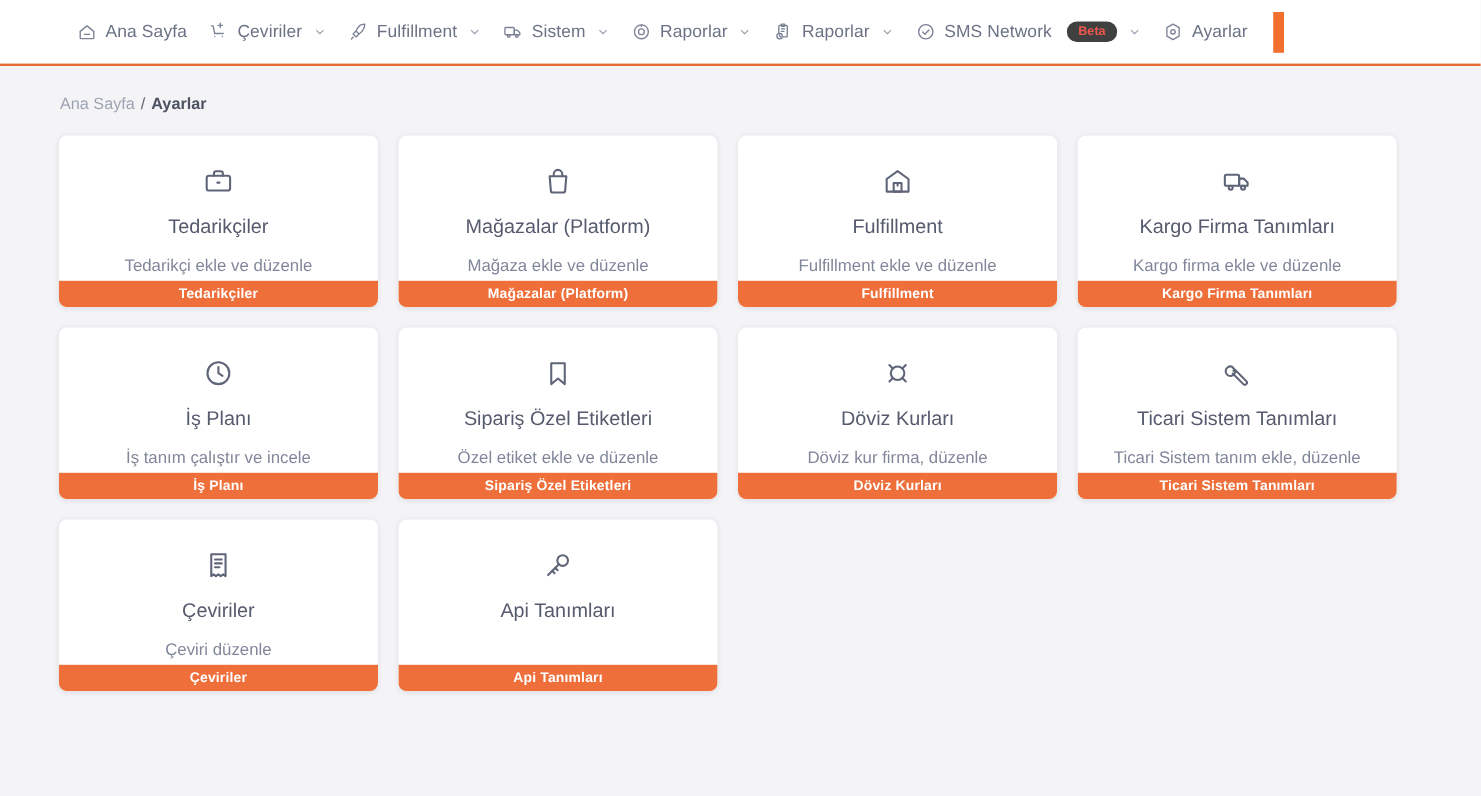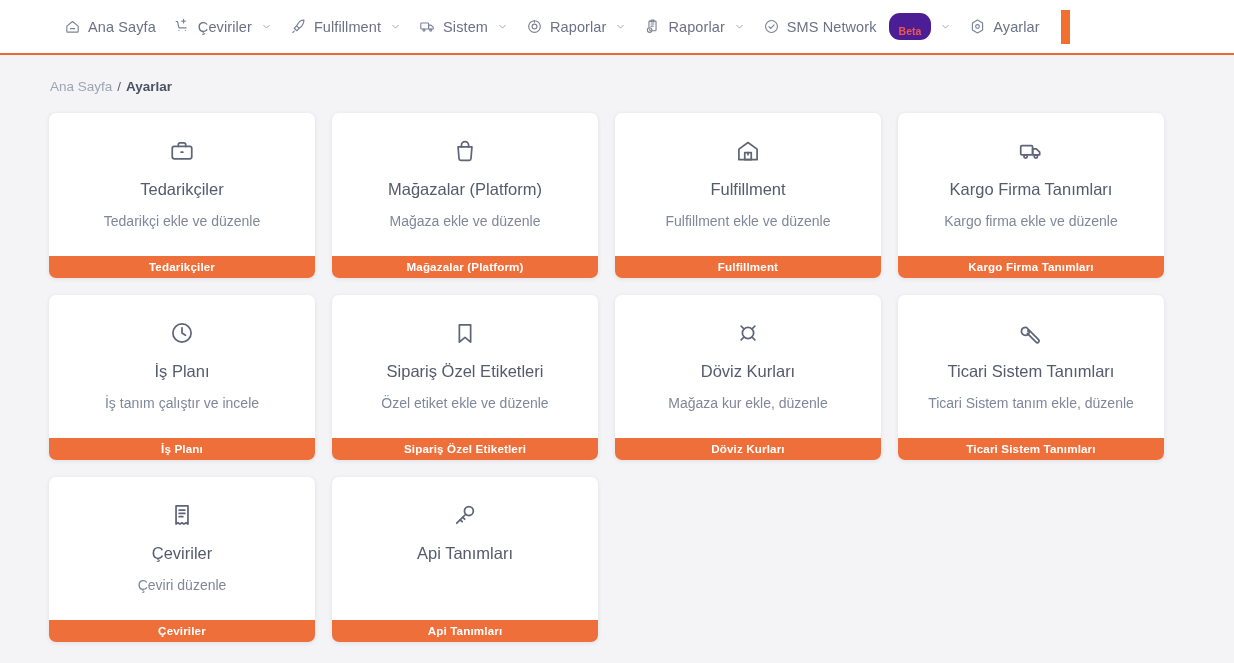--- a/index.html
+++ b/index.html
@@ -48,26 +48,26 @@
     color: #7b8296;
     flex: none;
   }
   .nav-ico svg { display:block; }
   .caret {
     width: 11px; height: 11px;
     display: inline-flex; align-items: center; justify-content: center;
     color: #9aa0b0; margin-left: 2px;
   }
   .beta-badge {
-    background: #4c1d95;
+    background: #404040;
     color: #f0564f;
     font-size: 10.5px;
     font-weight: bold;
     border-radius: 11px;
-    padding: 13px 10px 4px;
+    padding: 3px 10px 4px;
     margin-left: 5px;
     line-height: 1;
     text-align: center;
   }
   .nav-cursor {
     width: 9px;
     height: 34px;
     background: #f2702f;
     margin-left: 12px;
     flex: none;
@@ -91,21 +91,21 @@
     padding: 16px 49px 0 49px;
     display: grid;
     grid-template-columns: repeat(4, 266px);
     gap: 17px 17px;
   }
   .card {
     background: #ffffff;
     border-radius: 7px;
     box-shadow: 0 1px 4px rgba(40,48,70,.10);
     overflow: hidden;
-    height: 165px;
+    height: 143px;
     display: flex;
     flex-direction: column;
     cursor: pointer;
   }
   .card-body {
     flex: 1;
     display: flex;
     flex-direction: column;
     align-items: center;
     padding-top: 25px;
@@ -355,21 +355,21 @@
     </div>
     <div class="card">
       <div class="card-body">
         <div class="card-ico">
           <svg viewBox="0 0 24 24" width="100%" height="100%" fill="none" stroke="currentColor" stroke-width="1.6" stroke-linecap="round" stroke-linejoin="round">
             <circle cx="12" cy="12" r="5.2"></circle>
             <path d="M8.3 8.3 5.7 5.7M15.7 8.3l2.6-2.6M8.3 15.7l-2.6 2.6M15.7 15.7l2.6 2.6"></path>
           </svg>
         </div>
         <div class="card-title">Döviz Kurları</div>
-        <div class="card-desc">Mağaza kur ekle, düzenle</div>
+        <div class="card-desc">Döviz kur firma, düzenle</div>
       </div>
       <div class="card-btn">Döviz Kurları</div>
     </div>
     <div class="card">
       <div class="card-body">
         <div class="card-ico">
           <svg viewBox="0 0 24 24" width="100%" height="100%" fill="none" stroke="currentColor" stroke-width="1.6" stroke-linecap="round" stroke-linejoin="round">
             <path d="M10.4 9.5a3.7 3.7 0 1 1-2.6-2.6l1.9 1.9-.6 1.4 1.4-.6z"></path>
             <path d="M10.9 10 19 18.1a1.6 1.6 0 0 1-2.3 2.3L8.6 12.3"></path>
           </svg>

